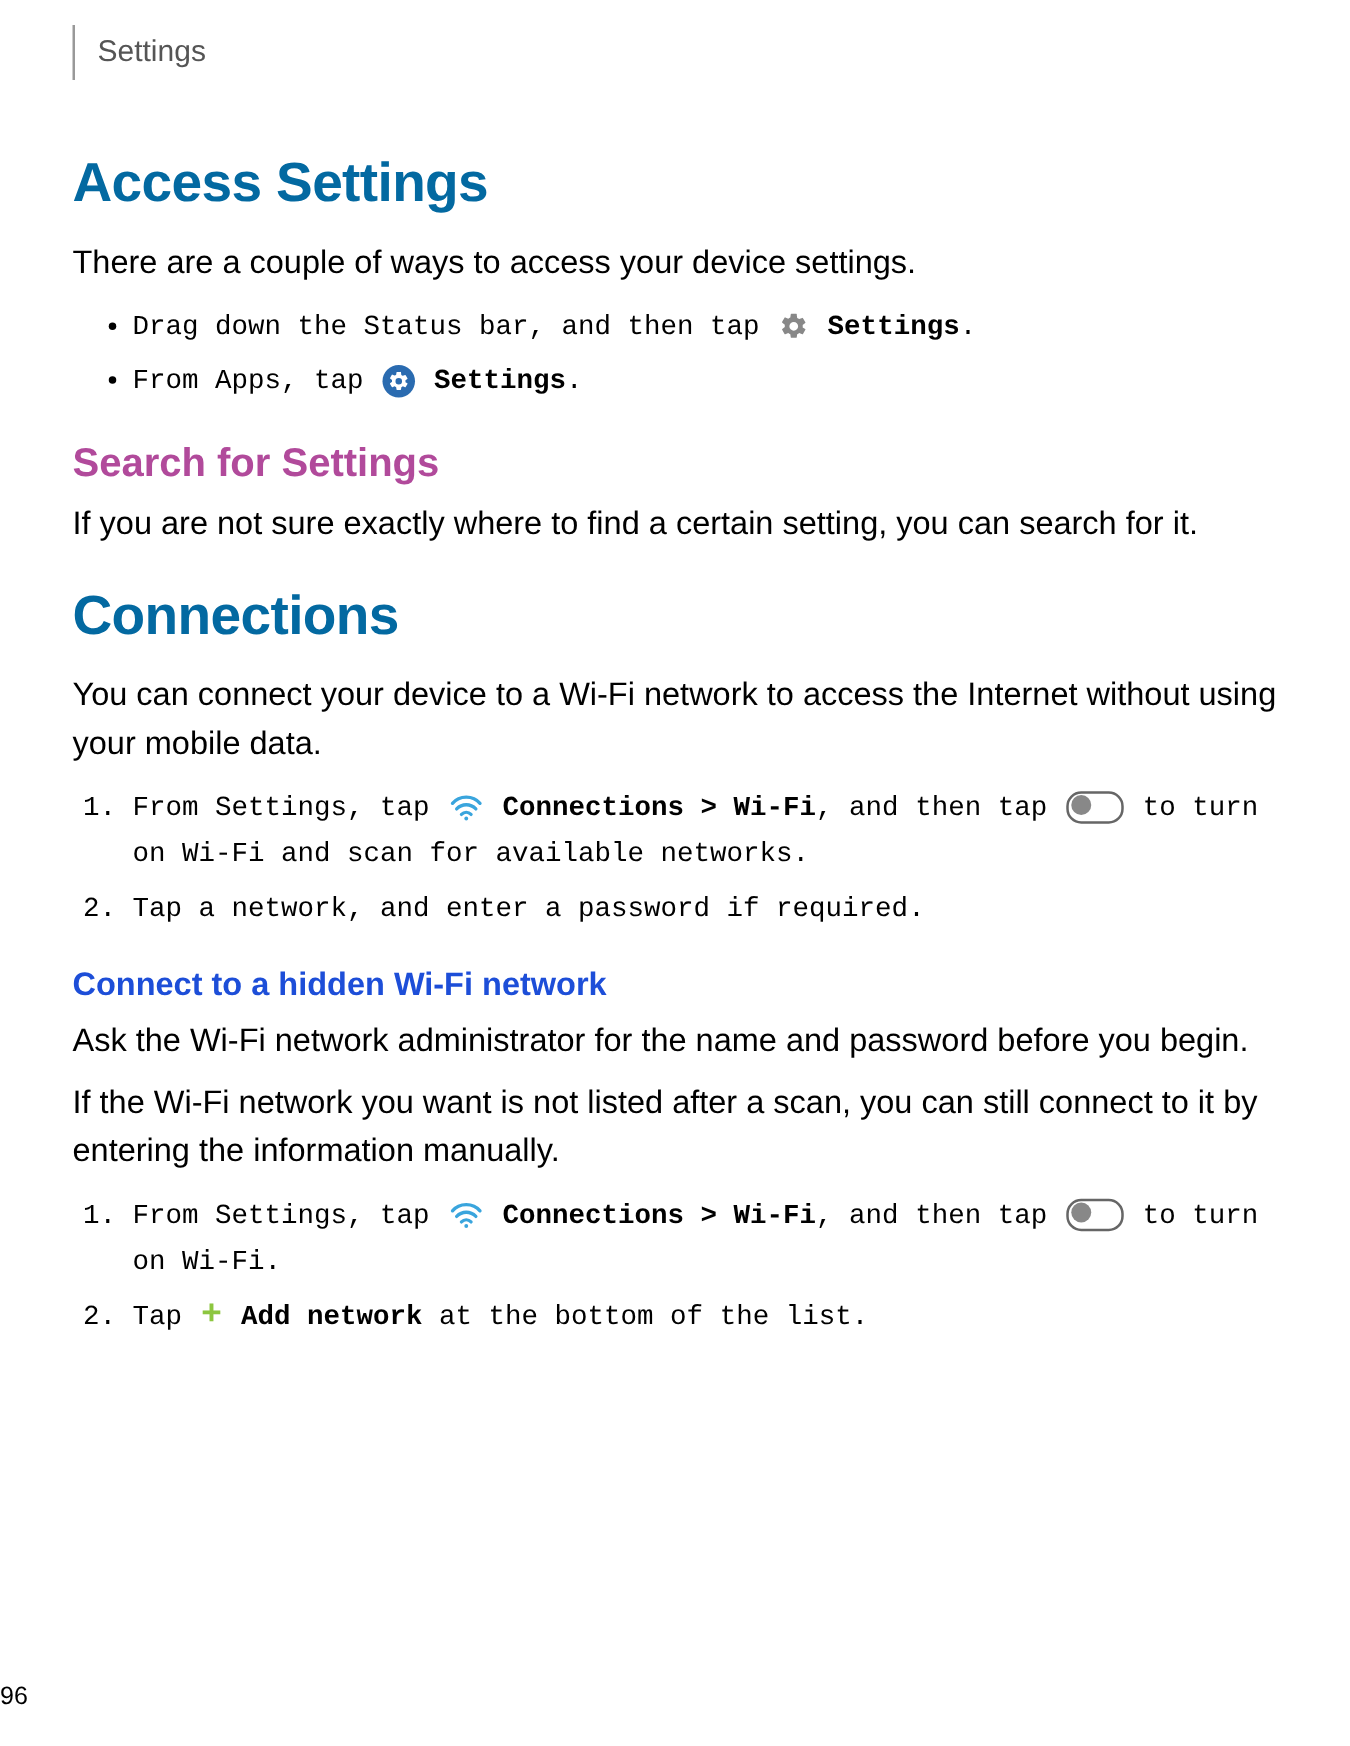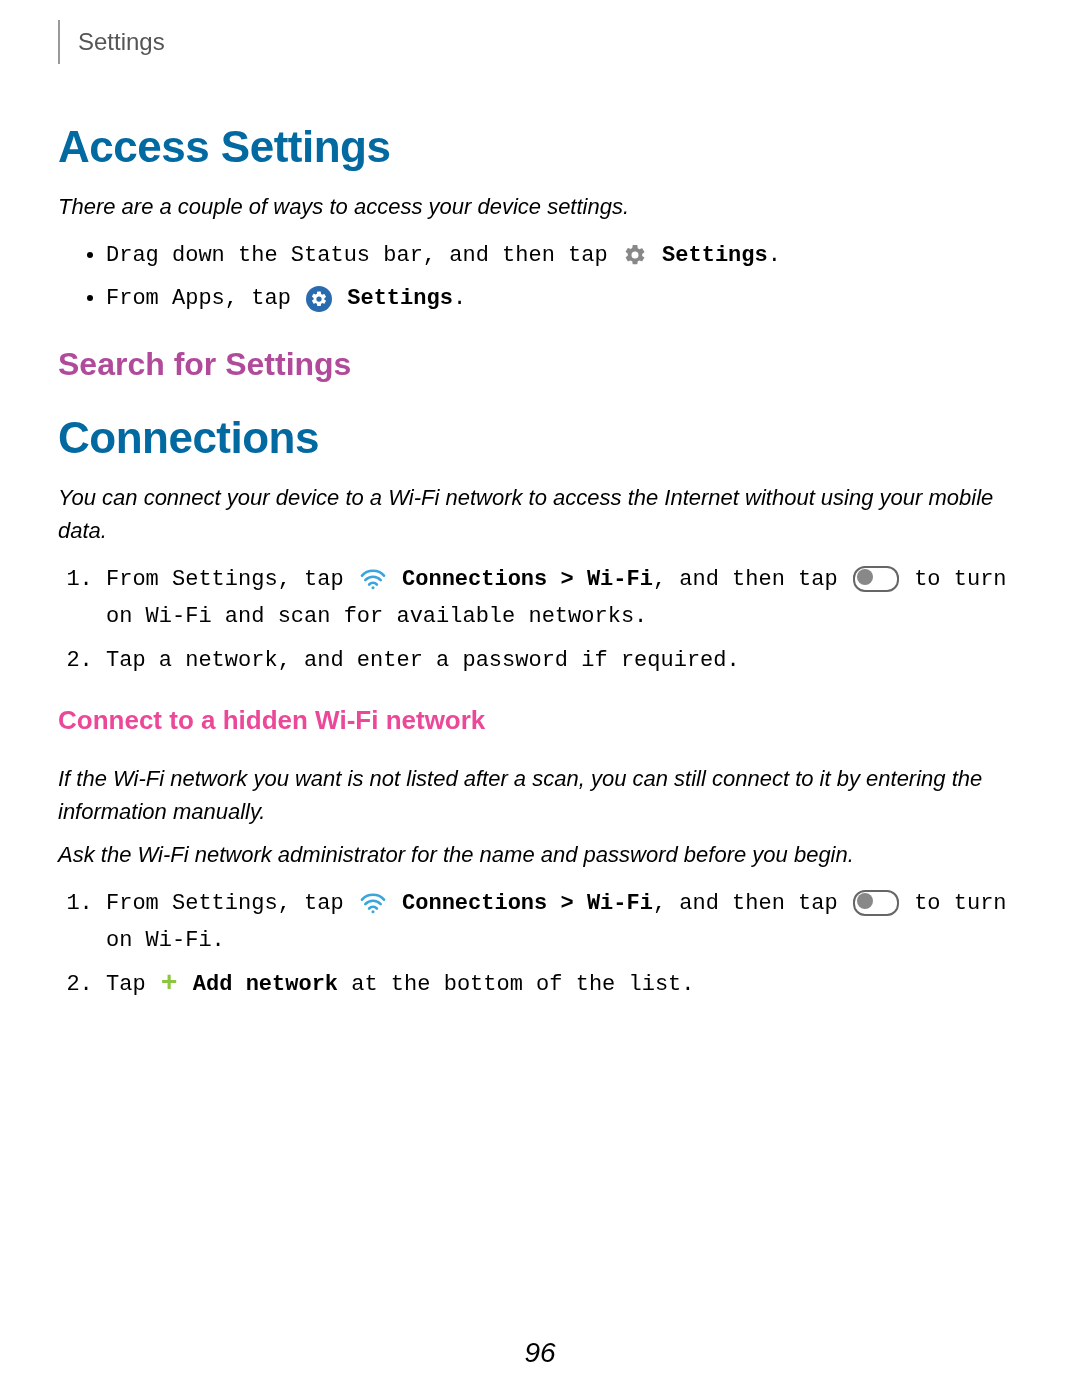--- a/index.html
+++ b/index.html
@@ -35,28 +35,27 @@
   }
   h2.sub-title {
     font-size: 32px;
     font-weight: 700;
     color: #b14a9b;
     margin: 28px 0 10px 0;
   }
   h3.sub-sub-title {
     font-size: 26px;
     font-weight: 700;
-    color: #ec4899;
-    margin: 26px 0 26px 0;
+    color: #1d4ed8;
+    margin: 26px 0 10px 0;
   }
   p.body {
-    font-size: 22px;
+    font-size: 26px;
     line-height: 1.5;
     margin: 10px 0;
-    font-style: italic;
   }
   ul.bullets, ol.steps {
     padding-left: 48px;
     margin: 14px 0;
   }
   ul.bullets li, ol.steps li {
     font-size: 22px;
     line-height: 1.7;
     margin: 6px 0;
     font-family: Liberation Mono, monospace;
@@ -97,23 +96,22 @@
   .plus-ico {
     font-size: 28px;
     font-weight: 900;
     color: #8cc63f;
     line-height: 1;
   }
   .page-number {
     position: absolute;
     bottom: 28px;
     left: 0; right: 0;
-    text-align: center;
-    font-size: 28px;
-    font-style: italic;
+    text-align: left;
+    font-size: 20px;
   }
 </style>
 </head>
 <body>
 
 <div class="page">
 
   <div class="header-tab">Settings</div>
 
   <h1 class="section-title">Access Settings</h1>
@@ -134,20 +132,21 @@
       <span class="inline-icon gear-blue">
         <svg viewBox="0 0 24 24" fill="#fff">
             <path d="M19.14,12.94a7.07,7.07,0,0,0,.05-.94,7.07,7.07,0,0,0-.05-.94l2.03-1.58a.5.5,0,0,0,.12-.64l-1.92-3.32a.5.5,0,0,0-.61-.22l-2.39.96a7.03,7.03,0,0,0-1.62-.94l-.36-2.54A.5.5,0,0,0,13.9,2h-3.8a.5.5,0,0,0-.49.42L9.25,4.96a7.03,7.03,0,0,0-1.62.94l-2.39-.96a.5.5,0,0,0-.61.22L2.71,8.48a.5.5,0,0,0,.12.64l2.03,1.58a7.07,7.07,0,0,0-.05.94,7.07,7.07,0,0,0,.05.94L2.83,14.16a.5.5,0,0,0-.12.64l1.92,3.32a.5.5,0,0,0,.61.22l2.39-.96a7.03,7.03,0,0,0,1.62.94l.36,2.54a.5.5,0,0,0,.49.42h3.8a.5.5,0,0,0,.49-.42l.36-2.54a7.03,7.03,0,0,0,1.62-.94l2.39.96a.5.5,0,0,0,.61-.22l1.92-3.32a.5.5,0,0,0-.12-.64ZM12,15.5A3.5,3.5,0,1,1,15.5,12,3.5,3.5,0,0,1,12,15.5Z"></path>
           </svg>
       </span>
       <span class="bold">Settings</span><span>.</span>
     </li>
   </ul>
 
   <h2 class="sub-title">Search for Settings</h2>
+  <p class="body">If you are not sure exactly where to find a certain setting, you can search for it.</p>
 
   <h1 class="section-title">Connections</h1>
 
   <p class="body">You can connect your device to a Wi-Fi network to access the Internet without using your mobile data.</p>
   <ol class="steps">
     <li>
       <span>From Settings, tap </span>
       <span class="inline-icon wifi-ico">
         <svg width="28" height="22" viewBox="0 0 24 20" fill="none" stroke="#3aa5dd" stroke-width="2.4" stroke-linecap="round">
             <path d="M2 7 C7 1 17 1 22 7"></path>
@@ -157,22 +156,22 @@
           </svg>
       </span>
       <span class="bold">Connections &gt; Wi-Fi</span><span>, and then tap </span>
       <span class="inline-icon toggle"></span>
       <span> to turn on Wi-Fi and scan for available networks.</span>
     </li>
     <li>Tap a network, and enter a password if required.</li>
   </ol>
 
   <h3 class="sub-sub-title">Connect to a hidden Wi-Fi network</h3>
+  <p class="body">Ask the Wi-Fi network administrator for the name and password before you begin.</p>
   <p class="body">If the Wi-Fi network you want is not listed after a scan, you can still connect to it by entering the information manually.</p>
-  <p class="body">Ask the Wi-Fi network administrator for the name and password before you begin.</p>
   <ol class="steps">
     <li>
       <span>From Settings, tap </span>
       <span class="inline-icon wifi-ico">
         <svg width="28" height="22" viewBox="0 0 24 20" fill="none" stroke="#3aa5dd" stroke-width="2.4" stroke-linecap="round">
             <path d="M2 7 C7 1 17 1 22 7"></path>
             <path d="M5 11 C9 7 15 7 19 11"></path>
             <path d="M8.5 15 C10.5 13 13.5 13 15.5 15"></path>
             <circle cx="12" cy="18" r="1.4" fill="#3aa5dd" stroke="none"></circle>
           </svg>

